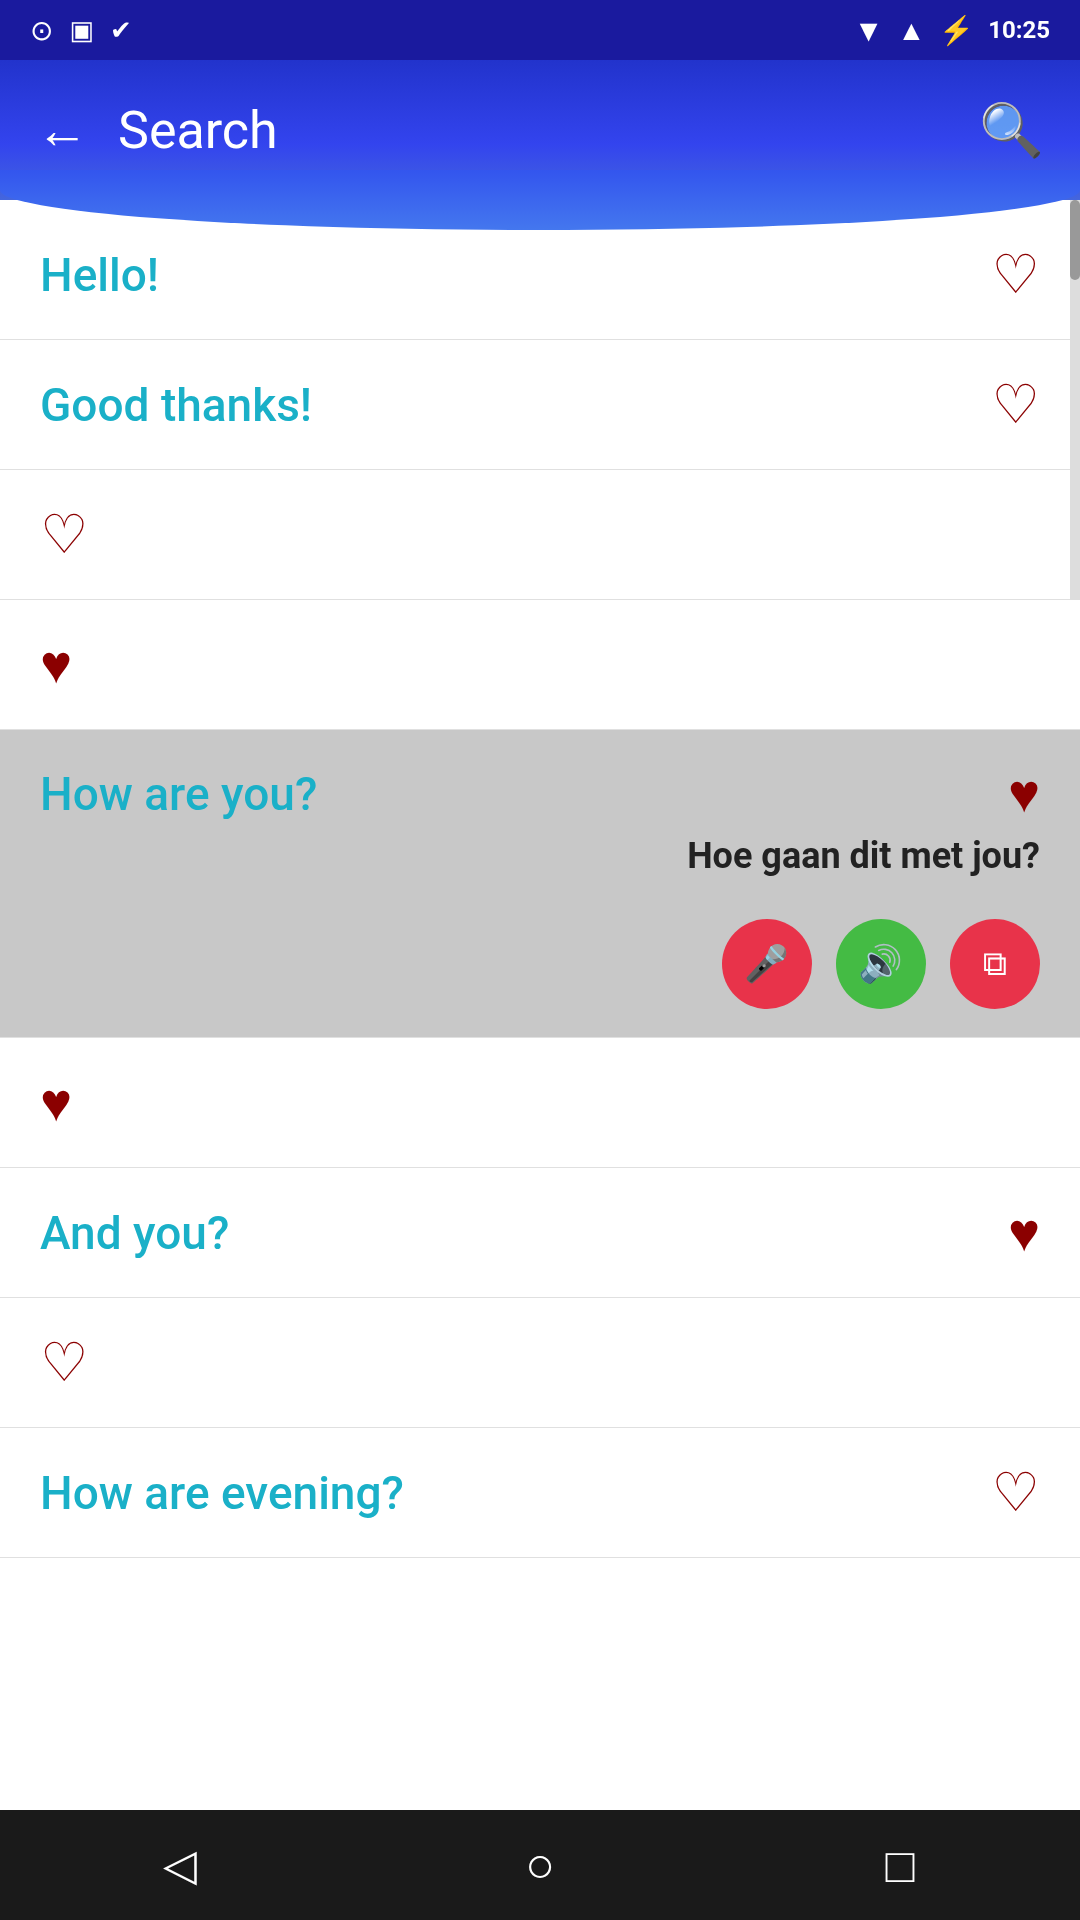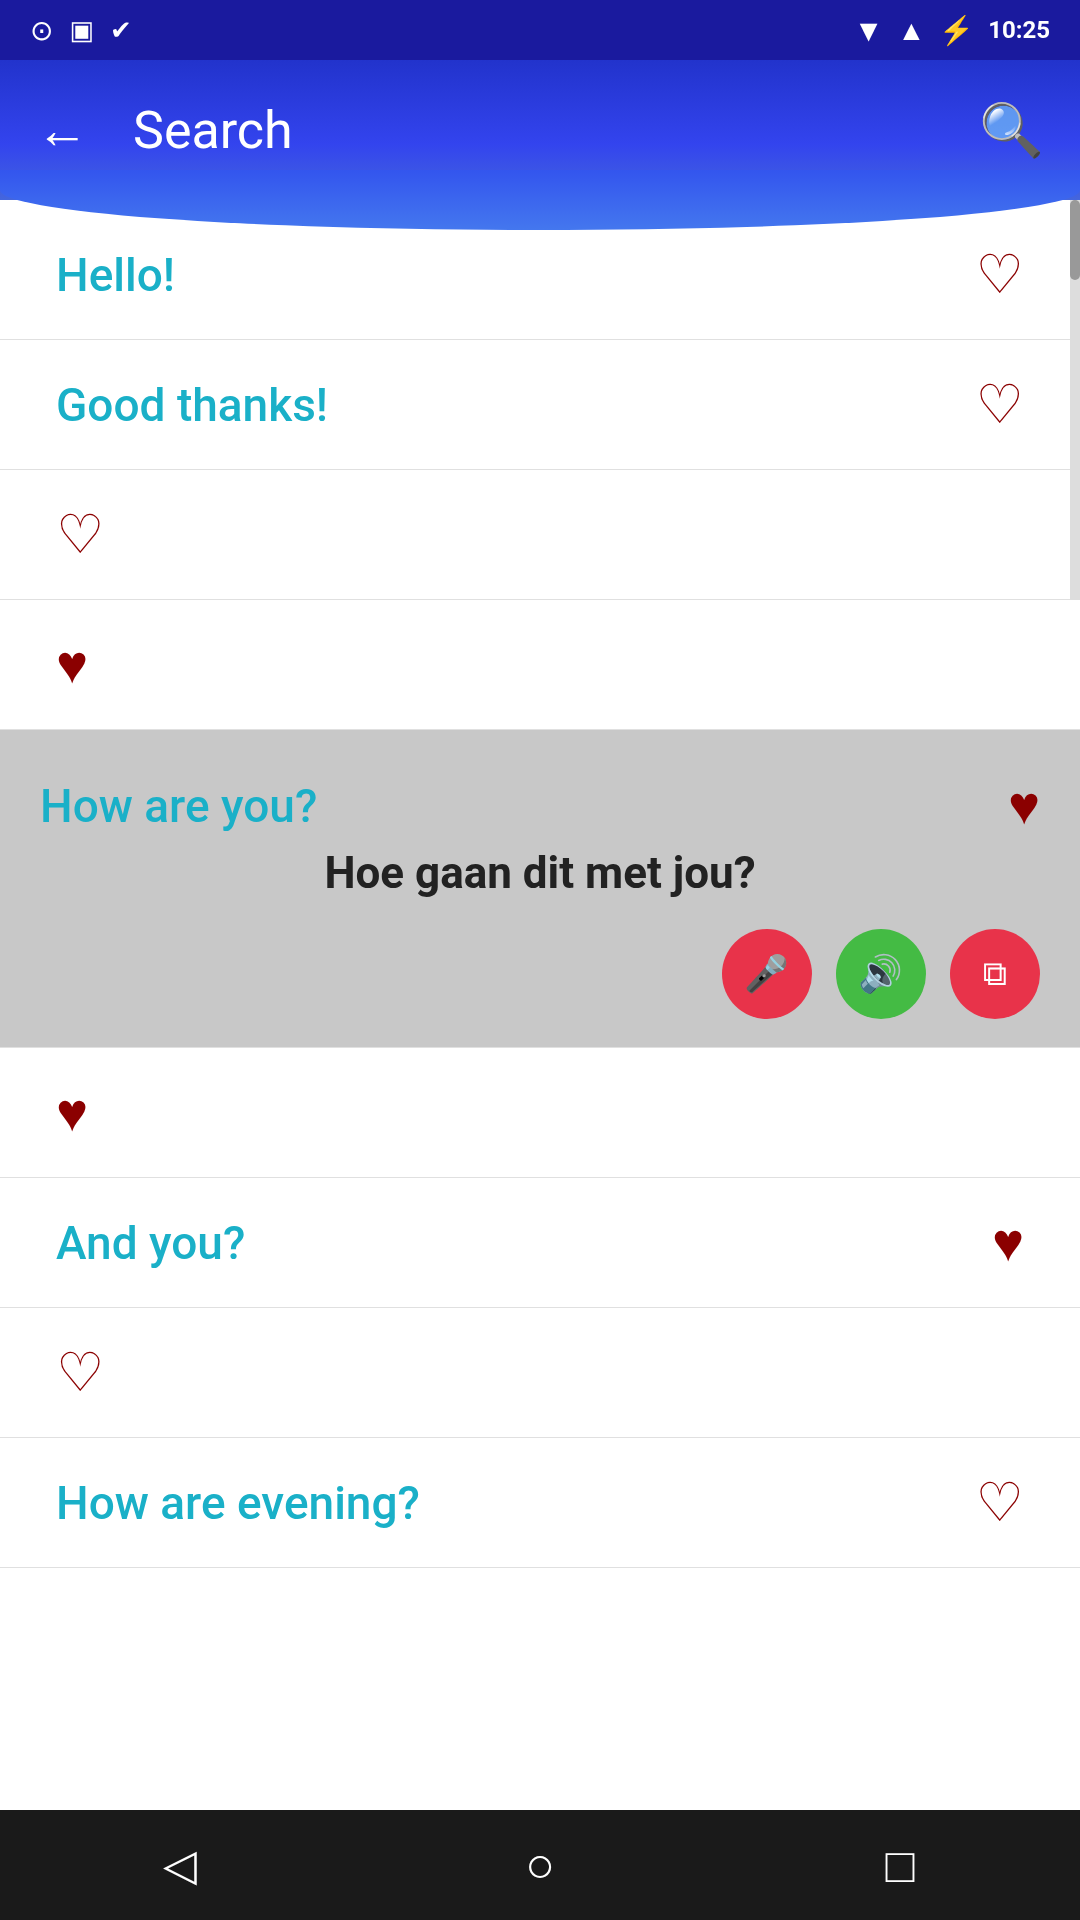--- a/index.html
+++ b/index.html
@@ -66,50 +66,49 @@
       cursor: pointer;
       margin-right: 30px;
       z-index: 2;
     }
     .header-title {
       color: #fff;
       font-size: 52px;
       font-weight: 400;
       flex: 1;
       z-index: 2;
-      margin-left: 15px;
     }
     .header-search-icon {
       color: #fff;
       font-size: 52px;
       cursor: pointer;
       z-index: 2;
     }
 
     
     .phrase-list {
       margin-top: 10px;
       width: 100%;
     }
 
     .phrase-item {
       width: 100%;
       min-height: 130px;
       border-bottom: 1px solid #e0e0e0;
       display: flex;
       align-items: center;
-      padding: 0 56px;
+      padding: 0 40px;
       background: #fff;
       cursor: pointer;
     }
 
     .phrase-item.expanded {
       flex-direction: column;
-      align-items: center;
-      padding: 44px 40px 0 40px;
+      align-items: flex-end;
+      padding: 32px 40px 0 40px;
       background: #c8c8c8;
       min-height: 260px;
     }
 
     .phrase-item-row {
       display: flex;
       align-items: center;
       width: 100%;
     }
 
@@ -118,25 +117,25 @@
       font-size: 46px;
       color: #1ab0c8;
       font-weight: 500;
     }
 
     .phrase-item.expanded .phrase-text {
       color: #1ab0c8;
     }
 
     .translation-text {
-      font-size: 44px;
+      font-size: 36px;
       color: #222;
       font-weight: 700;
       margin-top: 10px;
-      margin-bottom: 20px;
+      margin-bottom: 32px;
     }
 
     .action-buttons {
       display: flex;
       align-items: center;
       gap: 24px;
       align-self: flex-end;
       margin-bottom: 28px;
       margin-top: 10px;
       width: 100%;

